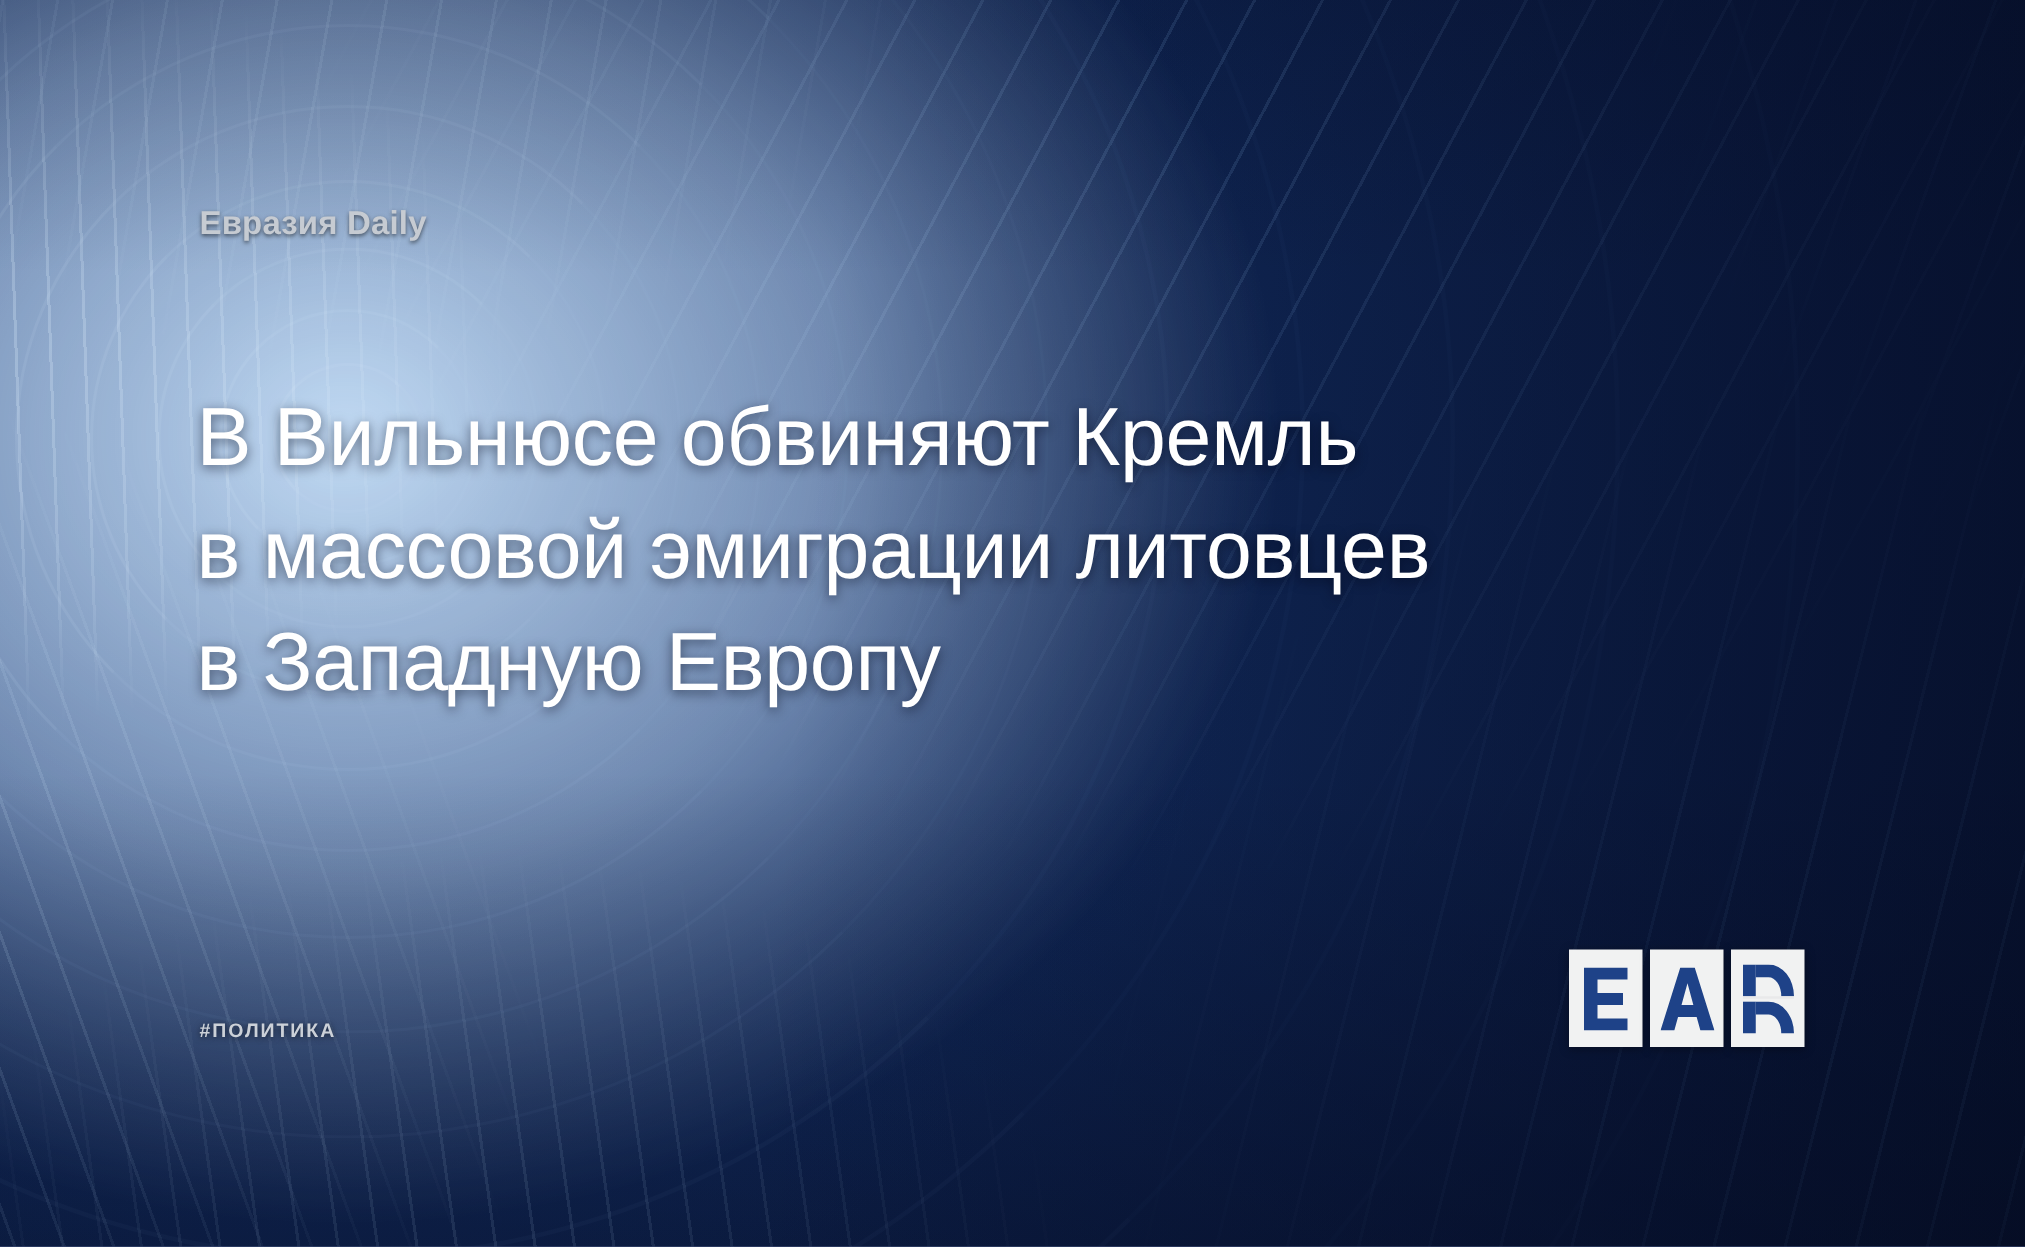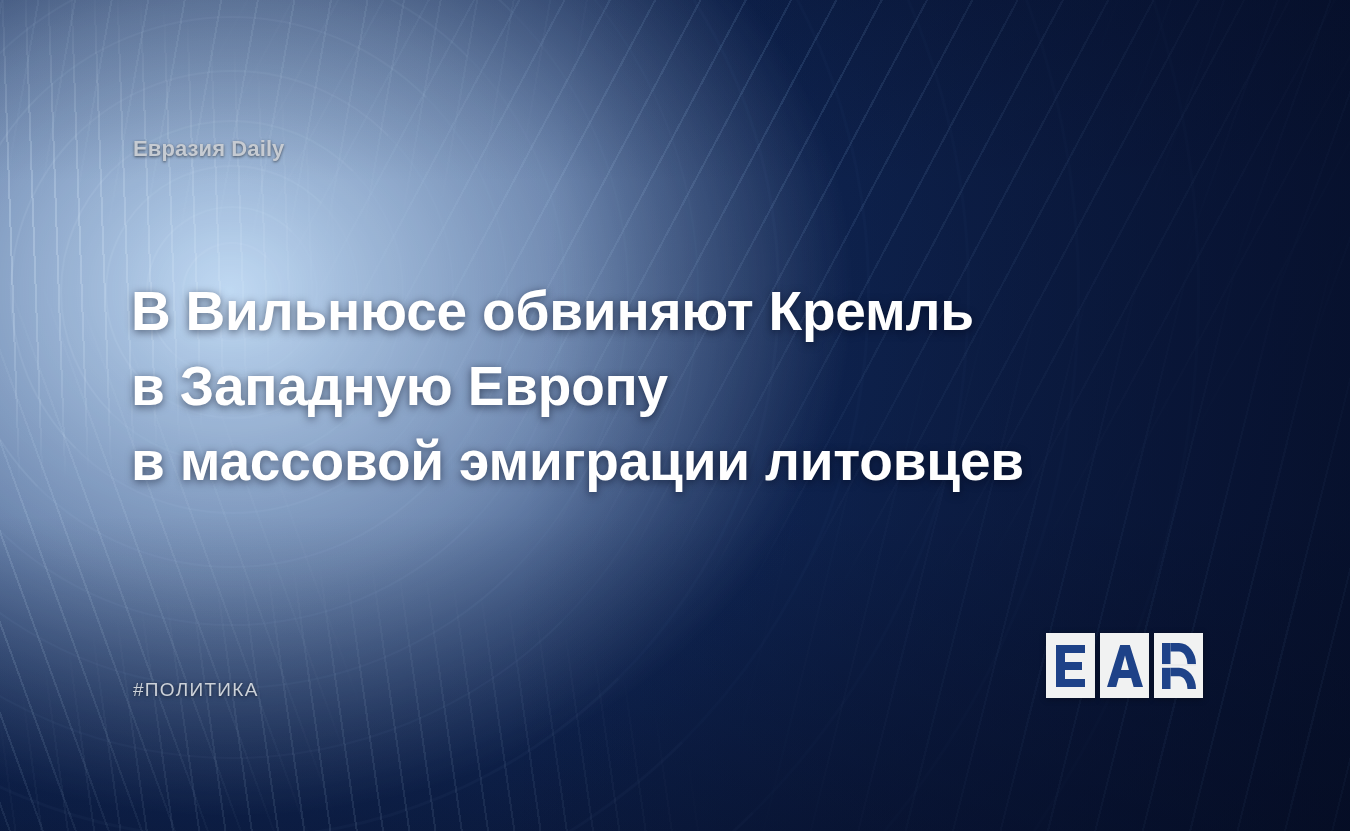--- a/index.html
+++ b/index.html
@@ -147,35 +147,35 @@
     position:absolute;left:133px;top:136px;
     font-size:22px;font-weight:bold;
     letter-spacing:.1px;
     color:#c6cbd2;
     text-shadow:0 1px 3px rgba(0,0,0,.55);
     white-space:nowrap;
     text-align:right;
   }
 
   .headline{
-    position:absolute;left:131px;top:274px;
+    position:absolute;left:131px;top:254px;
     width:940px;
     margin:0;
     font-size:55px;
-    font-weight:bold;
+    font-weight:normal;
     line-height:75px;
     letter-spacing:-0.2px;
     color:#ffffff;
     text-shadow:0 2px 8px rgba(2,8,26,.55);
   }
   .headline .hl-line{display:block;white-space:nowrap;}
 
   .category{
     position:absolute;left:133px;top:679px;
-    font-size:19px;font-weight:normal;
+    font-size:13px;font-weight:bold;
     letter-spacing:1.3px;
     color:#ccd1d8;
     text-shadow:0 1px 4px rgba(0,0,0,.6);
     white-space:nowrap;
   }
 
   
   .ead-logo{
     position:absolute;left:1046px;top:633px;
     display:flex;align-items:flex-start;gap:5px;
@@ -230,22 +230,22 @@
     <div class="speckle"></div>
     <div class="vignette"></div>
   </div>
 
   <div class="content">
 
     <div class="brand">Евразия Daily</div>
 
     <h1 class="headline">
       <span class="hl-line">В Вильнюсе обвиняют Кремль</span>
+      <span class="hl-line">в массовой эмиграции литовцев</span>
       <span class="hl-line">в Западную Европу</span>
-      <span class="hl-line">в массовой эмиграции литовцев</span>
     </h1>
 
     <div class="category">#ПОЛИТИКА</div>
 
     <div class="ead-logo">
 
       <div class="ead-tile">
         <span class="sr-hidden">E</span>
         <svg width="30" height="42" viewBox="0 0 30 42" aria-hidden="true">
           <path d="M0 0 H29 V8 H9 V17 H26 V25 H9 V34 H29 V42 H0 Z" fill="#1e4288"></path>

